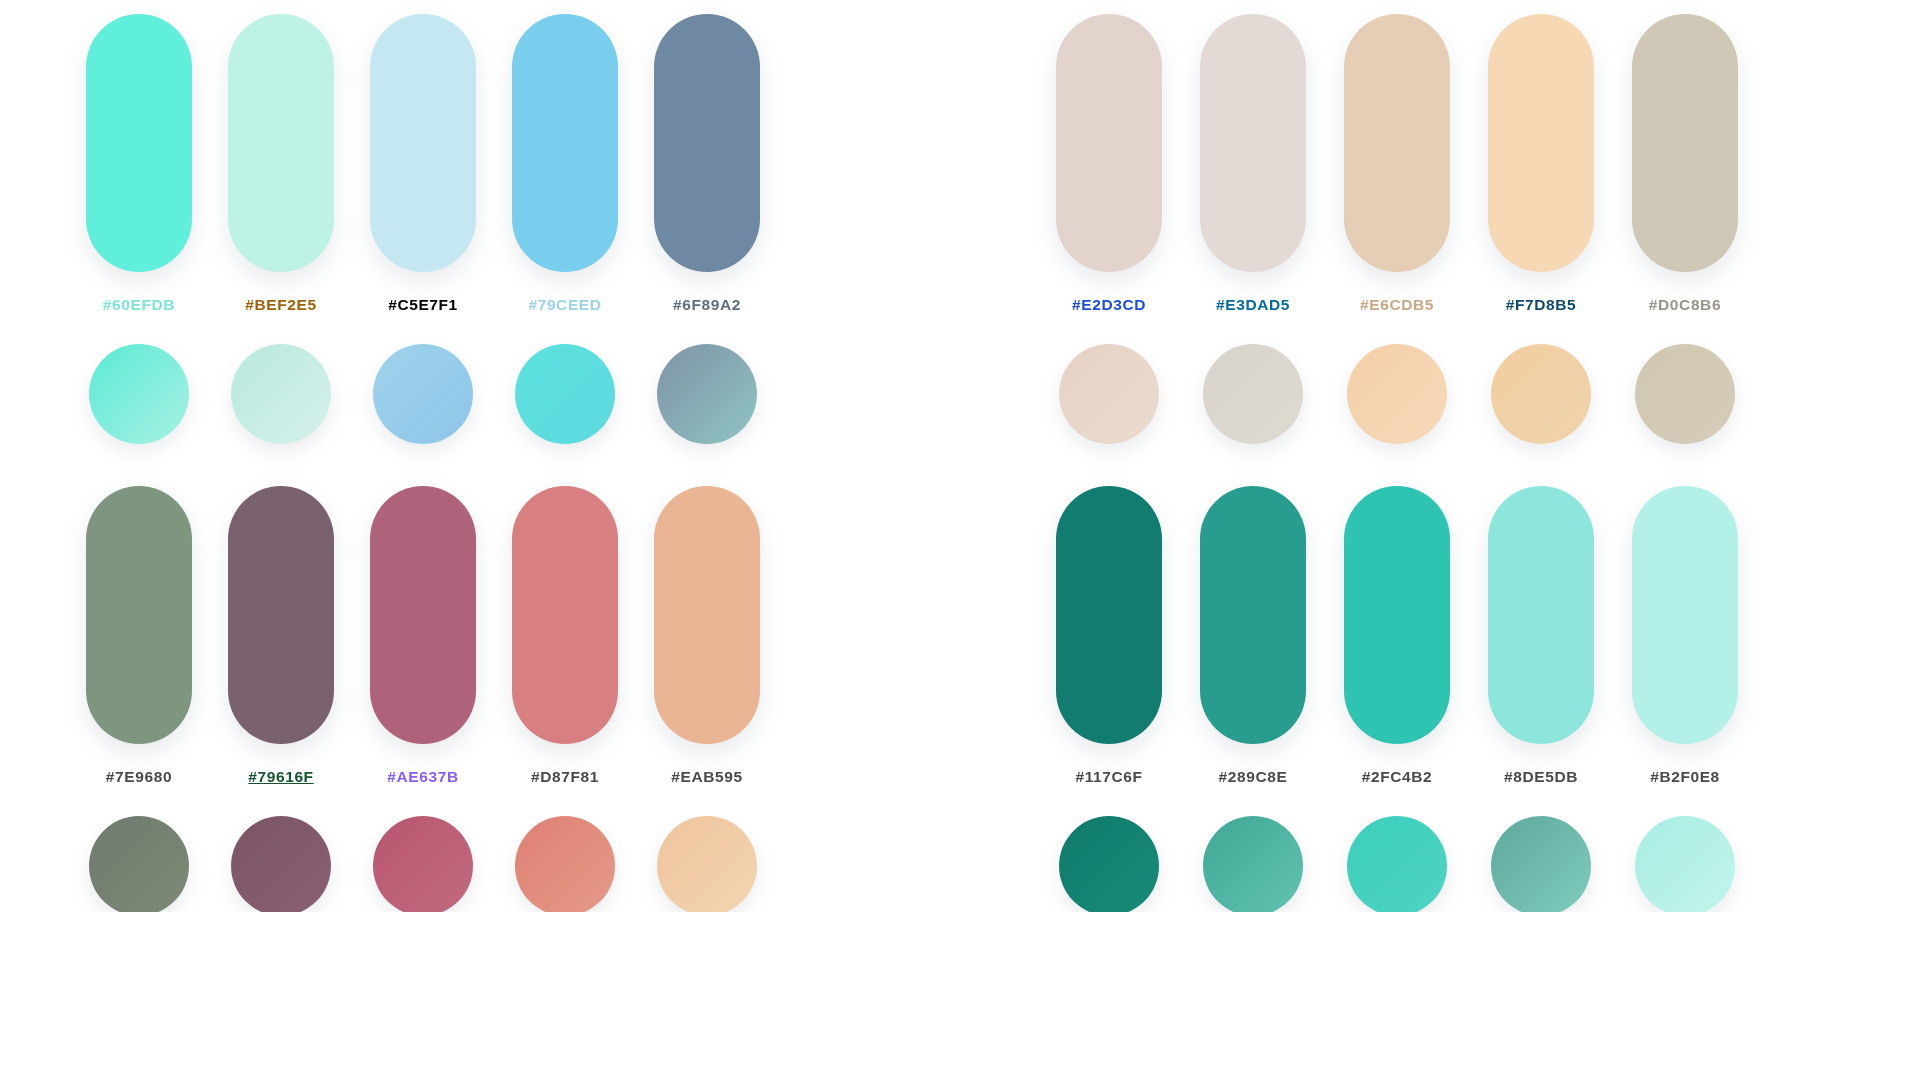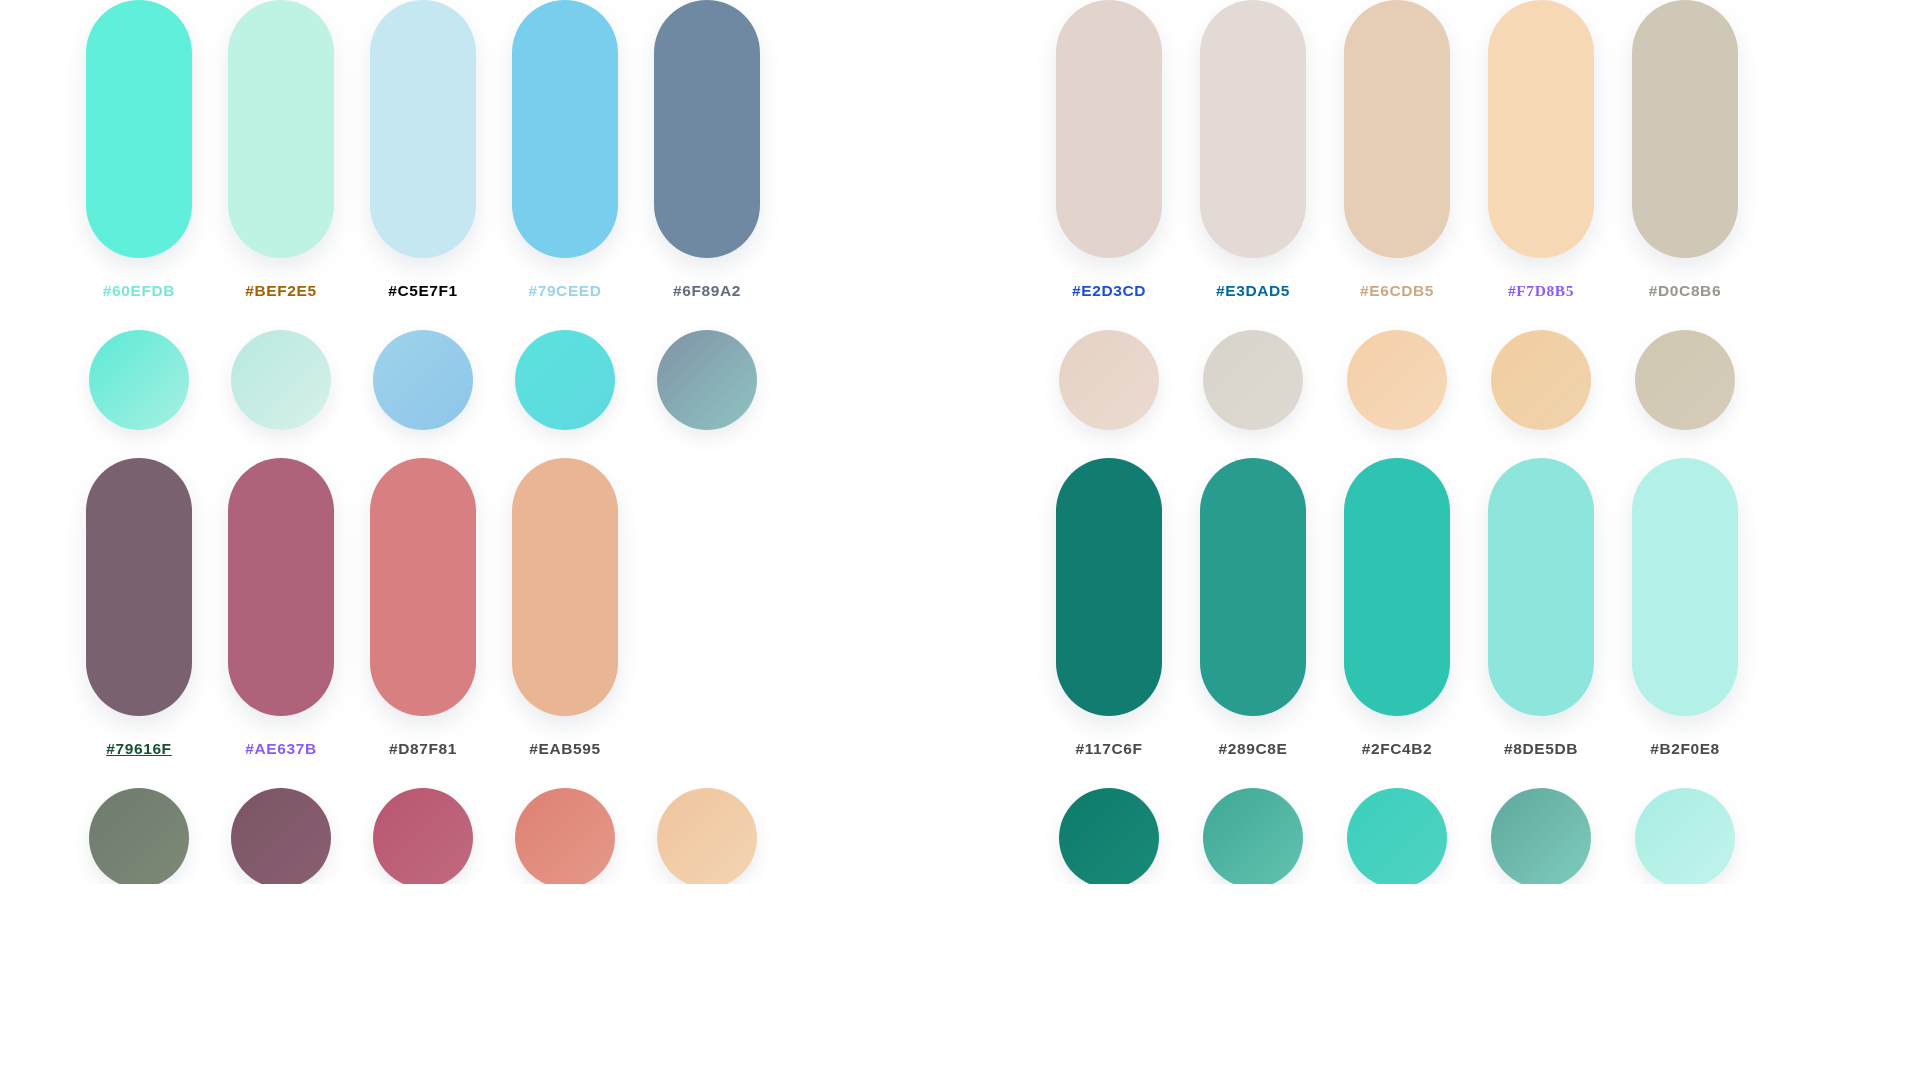--- a/index.html
+++ b/index.html
@@ -39,20 +39,21 @@
     width: 100%;
     justify-content: flex-start;
     align-items: flex-start;
   }
 
   
   .row-pills {
     height: 330px;
     padding-left: 86px;
     gap: 36px;
+    margin-top: 14px;
   }
   .column.right .row-pills { padding-left: 98px; gap: 38px; }
 
   .swatch-cell {
     width: 106px;
     display: flex;
     flex-direction: column;
     align-items: center;
   }
 
@@ -140,20 +141,24 @@
         <div class="circle-cell">
             <div class="circle" style="background: linear-gradient(135deg, rgb(91, 226, 221) 0%, rgb(95, 217, 224) 100%);"></div>
           </div>
         <div class="circle-cell">
             <div class="circle" style="background: linear-gradient(135deg, rgb(127, 147, 166) 0%, rgb(143, 196, 194) 100%);"></div>
           </div>
       </div>
 
       <div class="row row-pills">
         <div class="swatch-cell">
+          <div class="pill" style="background: rgb(126, 150, 128);"></div>
+          <div class="pill-label" style="color: rgb(74, 74, 74);">#7E9680</div>
+        </div>
+        <div class="swatch-cell">
           <div class="pill" style="background: rgb(121, 97, 111);"></div>
           <div class="pill-label" style="color: #14532d; text-decoration: underline;">#79616F</div>
         </div>
         <div class="swatch-cell">
           <div class="pill" style="background: rgb(174, 99, 123);"></div>
           <div class="pill-label" style="color: #8b5cf6;">#AE637B</div>
         </div>
         <div class="swatch-cell">
           <div class="pill" style="background: rgb(216, 127, 129);"></div>
           <div class="pill-label" style="color: rgb(74, 74, 74);">#D87F81</div>
@@ -194,21 +199,21 @@
         <div class="swatch-cell">
           <div class="pill" style="background: rgb(227, 218, 213);"></div>
           <div class="pill-label" style="color: #0369a1;">#E3DAD5</div>
         </div>
         <div class="swatch-cell">
           <div class="pill" style="background: rgb(230, 205, 181);"></div>
           <div class="pill-label" style="color: rgb(203, 168, 133);">#E6CDB5</div>
         </div>
         <div class="swatch-cell">
           <div class="pill" style="background: rgb(247, 216, 181);"></div>
-          <div class="pill-label" style="color: #8b5cf6; font-family: Liberation Serif, serif;">#F7D8B5</div>
+          <div class="pill-label" style="color: #0c4a6e;">#F7D8B5</div>
         </div>
         <div class="swatch-cell">
           <div class="pill" style="background: rgb(208, 200, 182);"></div>
           <div class="pill-label" style="color: rgb(154, 149, 138);">#D0C8B6</div>
         </div>
       </div>
 
       <div class="row row-circles">
         <div class="circle-cell">
             <div class="circle" style="background: linear-gradient(135deg, rgb(230, 210, 197) 0%, rgb(234, 219, 208) 100%);"></div>

